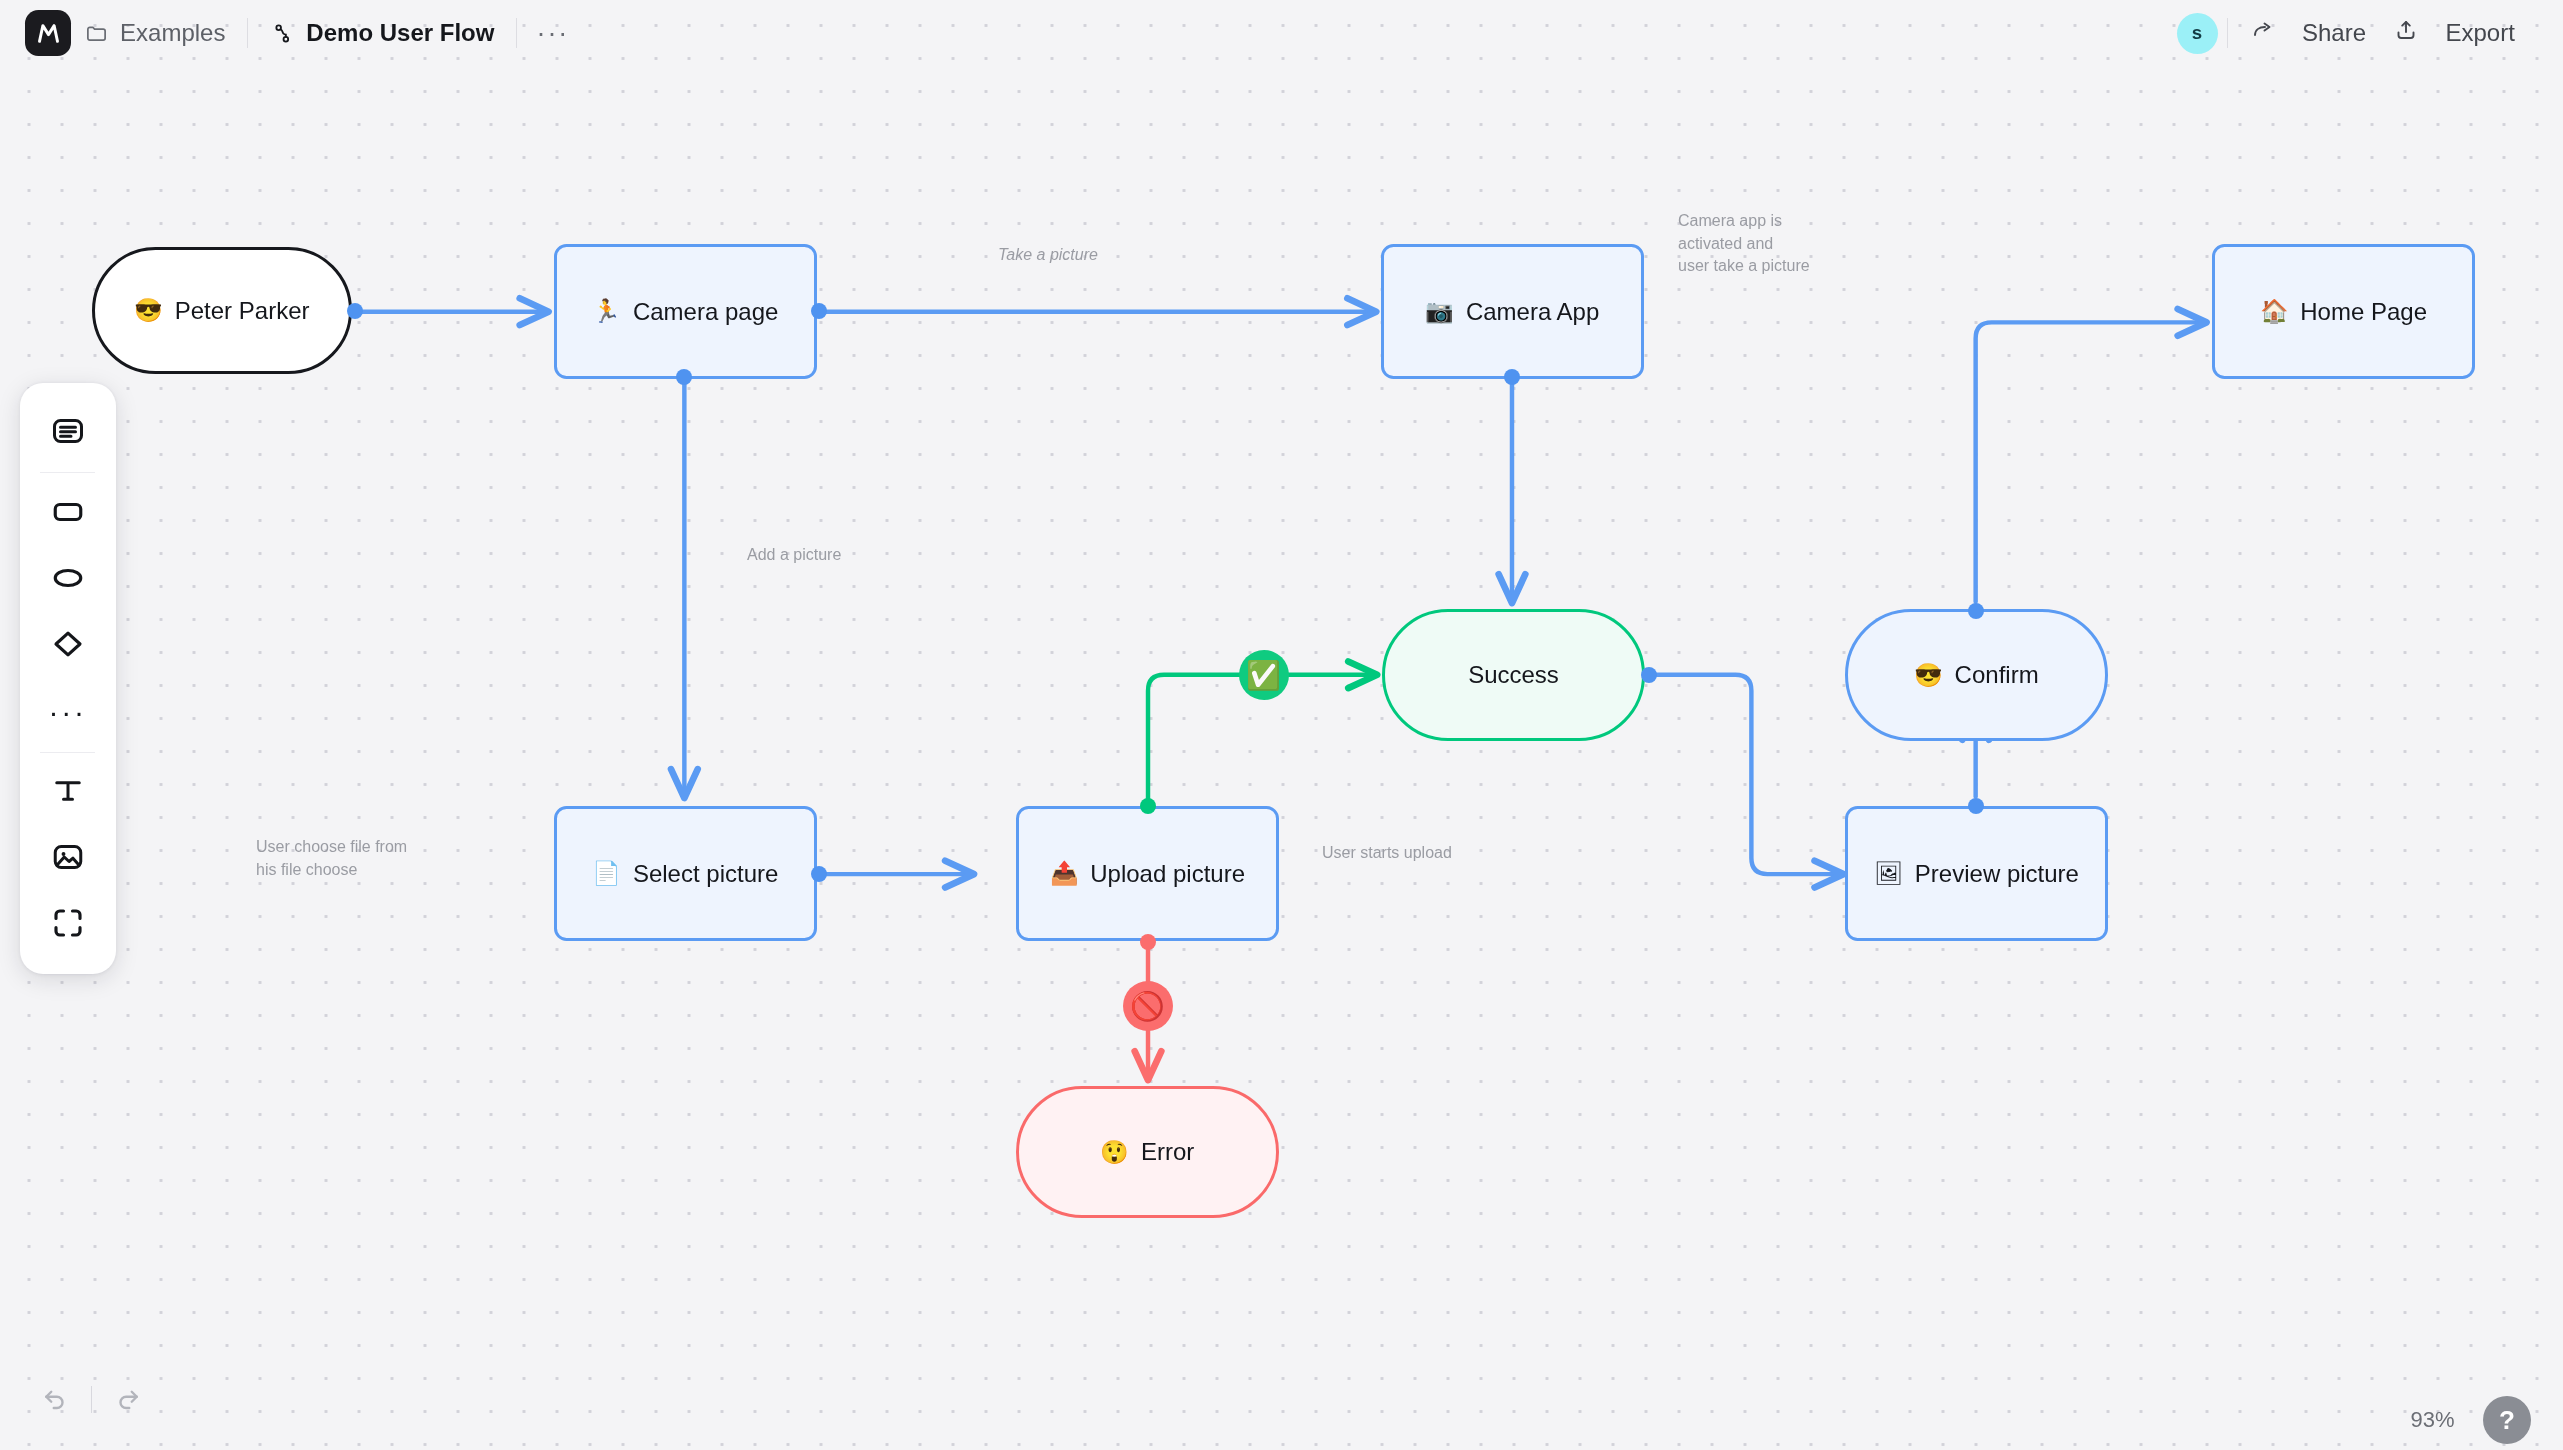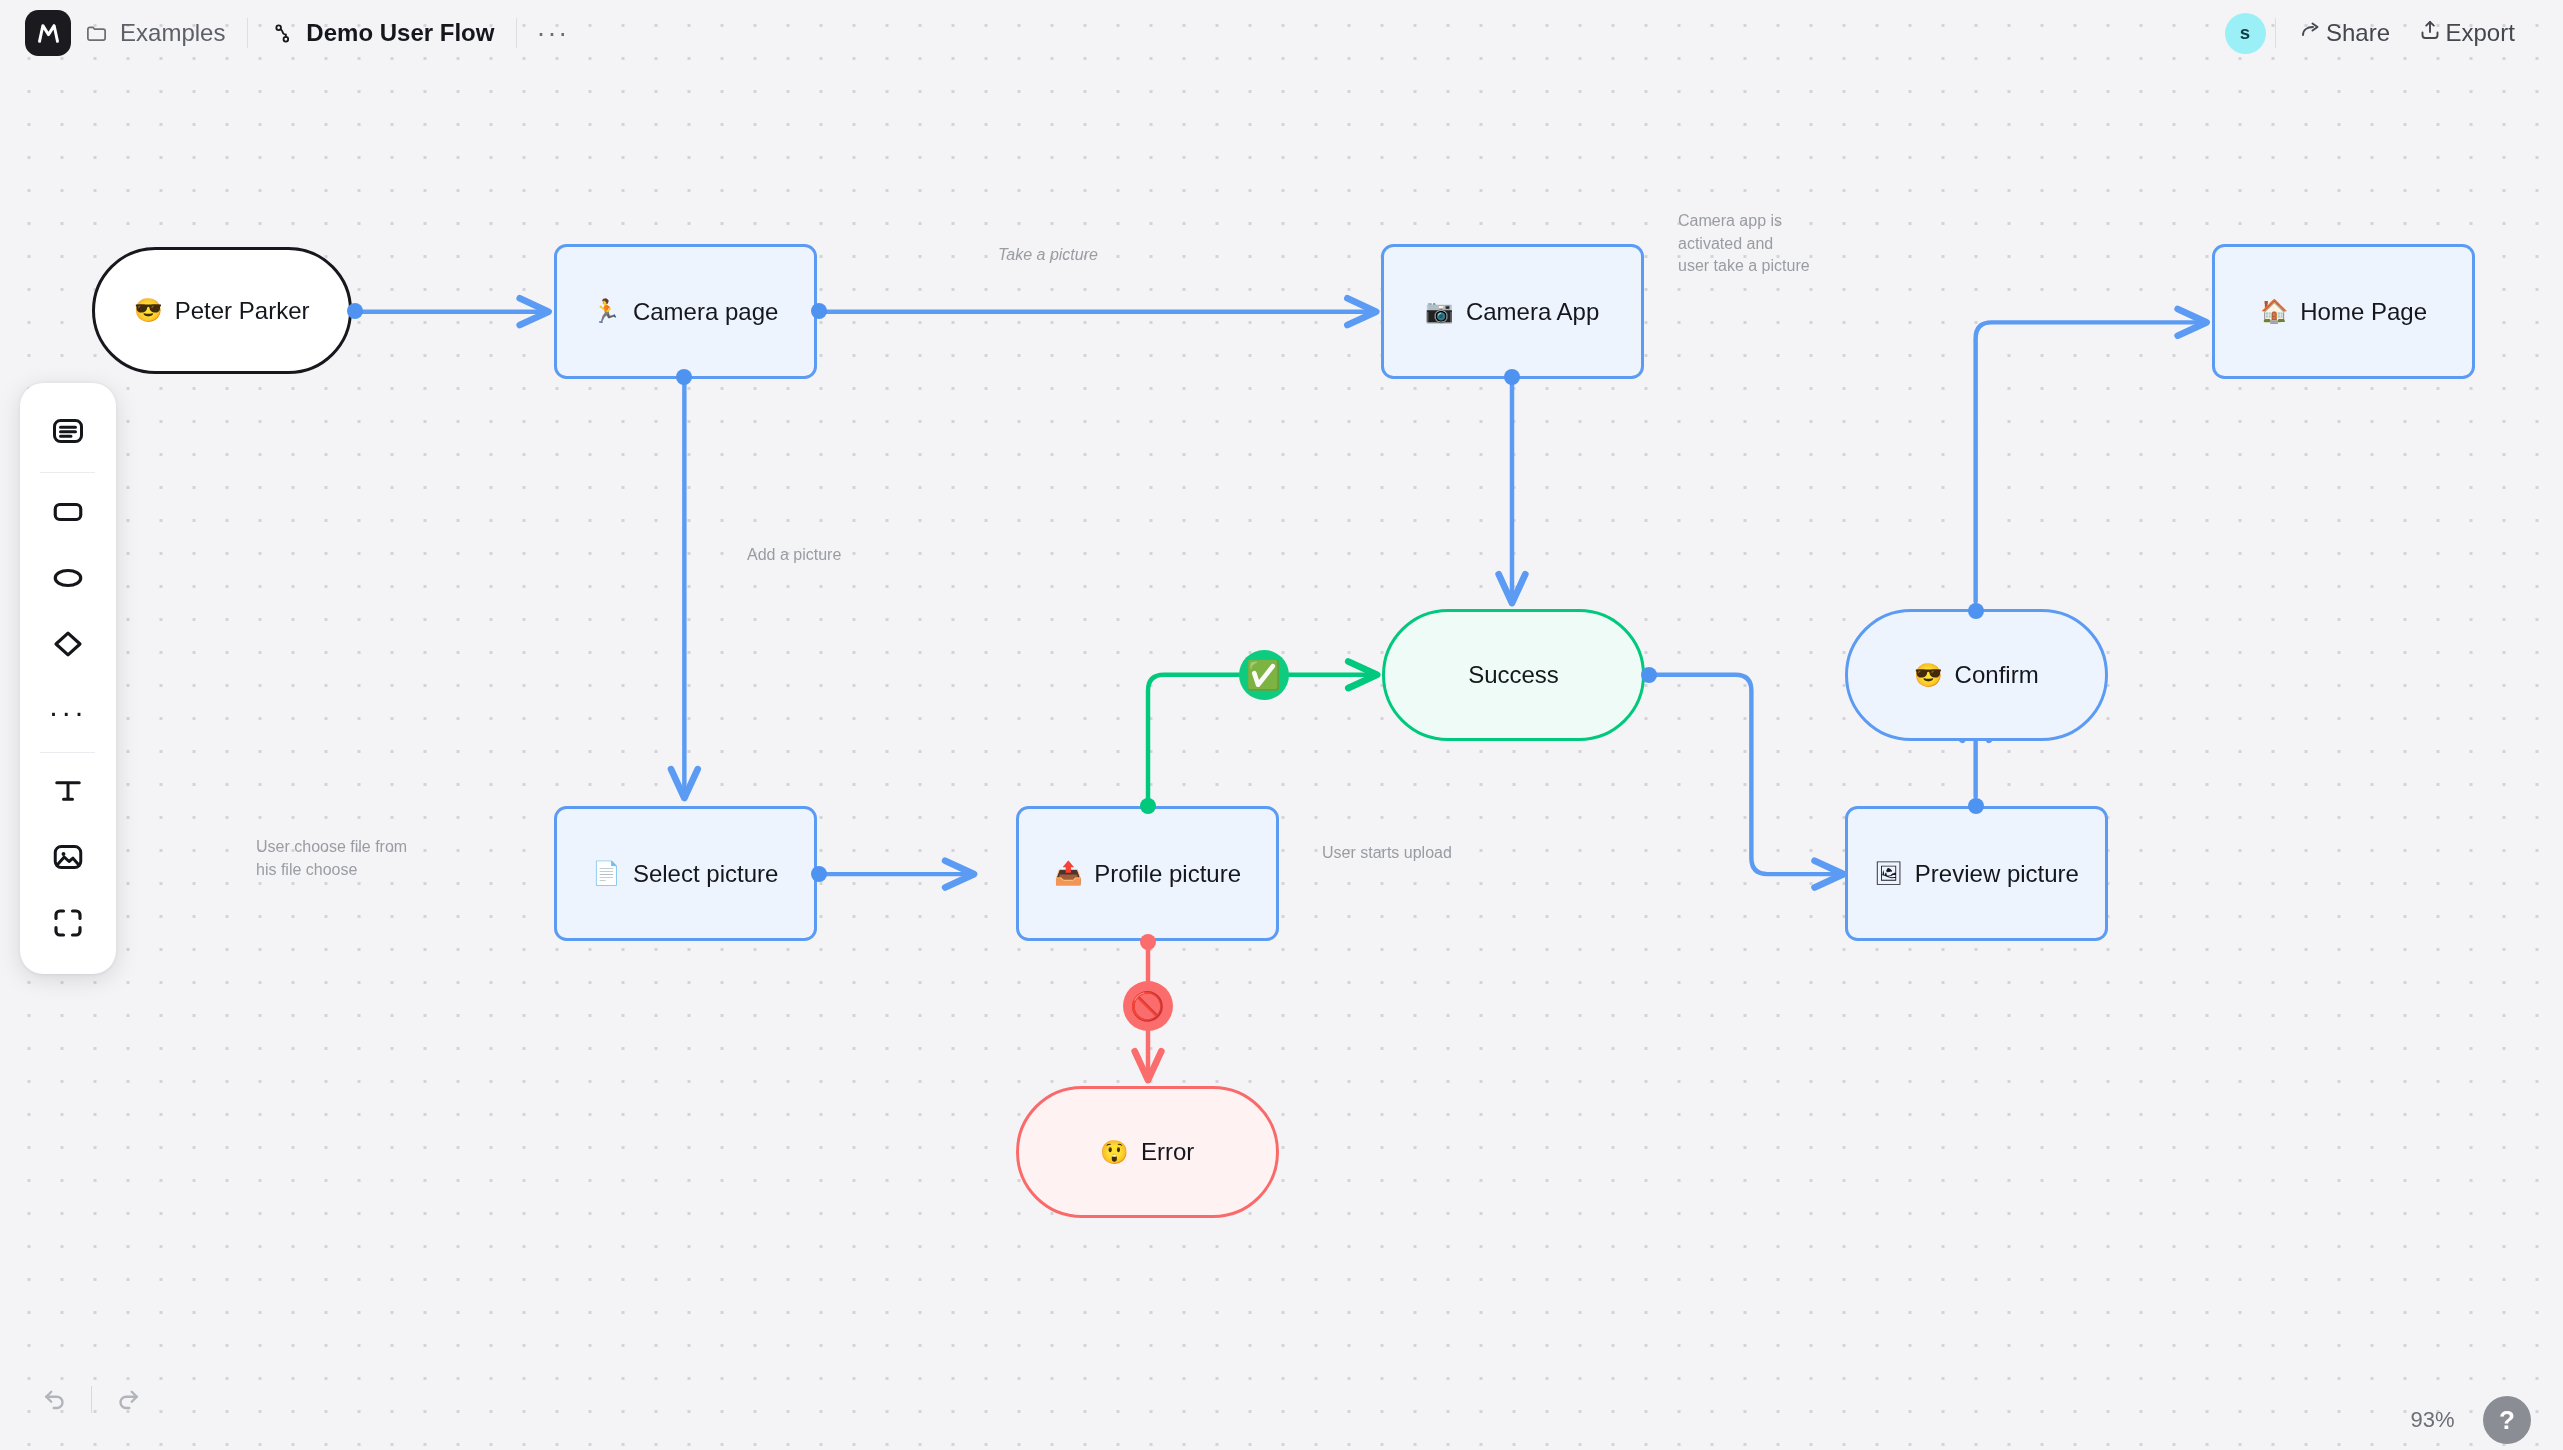--- a/index.html
+++ b/index.html
@@ -50,21 +50,21 @@
     margin-left: auto; display: flex; align-items: center;
     padding-right: 34px; gap: 0;
   }
   .avatar {
     width: 41px; height: 41px; border-radius: 50%;
     background: #9bf0f7; color: #123b44;
     display: flex; align-items: center; justify-content: center;
     font-size: 18.7px; font-weight: 700;
   }
   .tb-btn {
-    display: flex; align-items: center; gap: 3px;
+    display: flex; align-items: center; gap: 27px;
     font-size: 24px; color: #44474e;
     padding: 5.3px 14.2px; white-space: nowrap;
   }
 
   
   .toolpanel {
     position: absolute; left: 19.6px; top: 383px;
     width: 96px; padding: 16px 0 16px;
     background: #fff; border-radius: 23px;
     box-shadow: 0 5.3px 23px rgba(20,20,40,.13), 0 0.9px 3.6px rgba(20,20,40,.07);
@@ -276,21 +276,21 @@
   <div class="handle" style="left:1976px; top:611px;"></div>
 
   <div class="node" style="left:554px; top:806px; width:263px; height:135px;">
     <span class="nico">📄</span>
     <span class="nlabel">Select picture</span>
   </div>
   <div class="handle" style="left:819px; top:874px;"></div>
 
   <div class="node" style="left:1016px; top:806px; width:263px; height:135px;">
     <span class="nico">📤</span>
-    <span class="nlabel">Profile picture</span>
+    <span class="nlabel">Upload picture</span>
   </div>
   <div class="handle green" style="left:1148px; top:806px;"></div>
   <div class="handle red" style="left:1148px; top:942px;"></div>
 
   <div class="node" style="left:1845px; top:806px; width:263px; height:135px;">
     <span class="nico">🖼</span>
     <span class="nlabel">Preview picture</span>
   </div>
   <div class="handle" style="left:1976px; top:806px;"></div>
 

